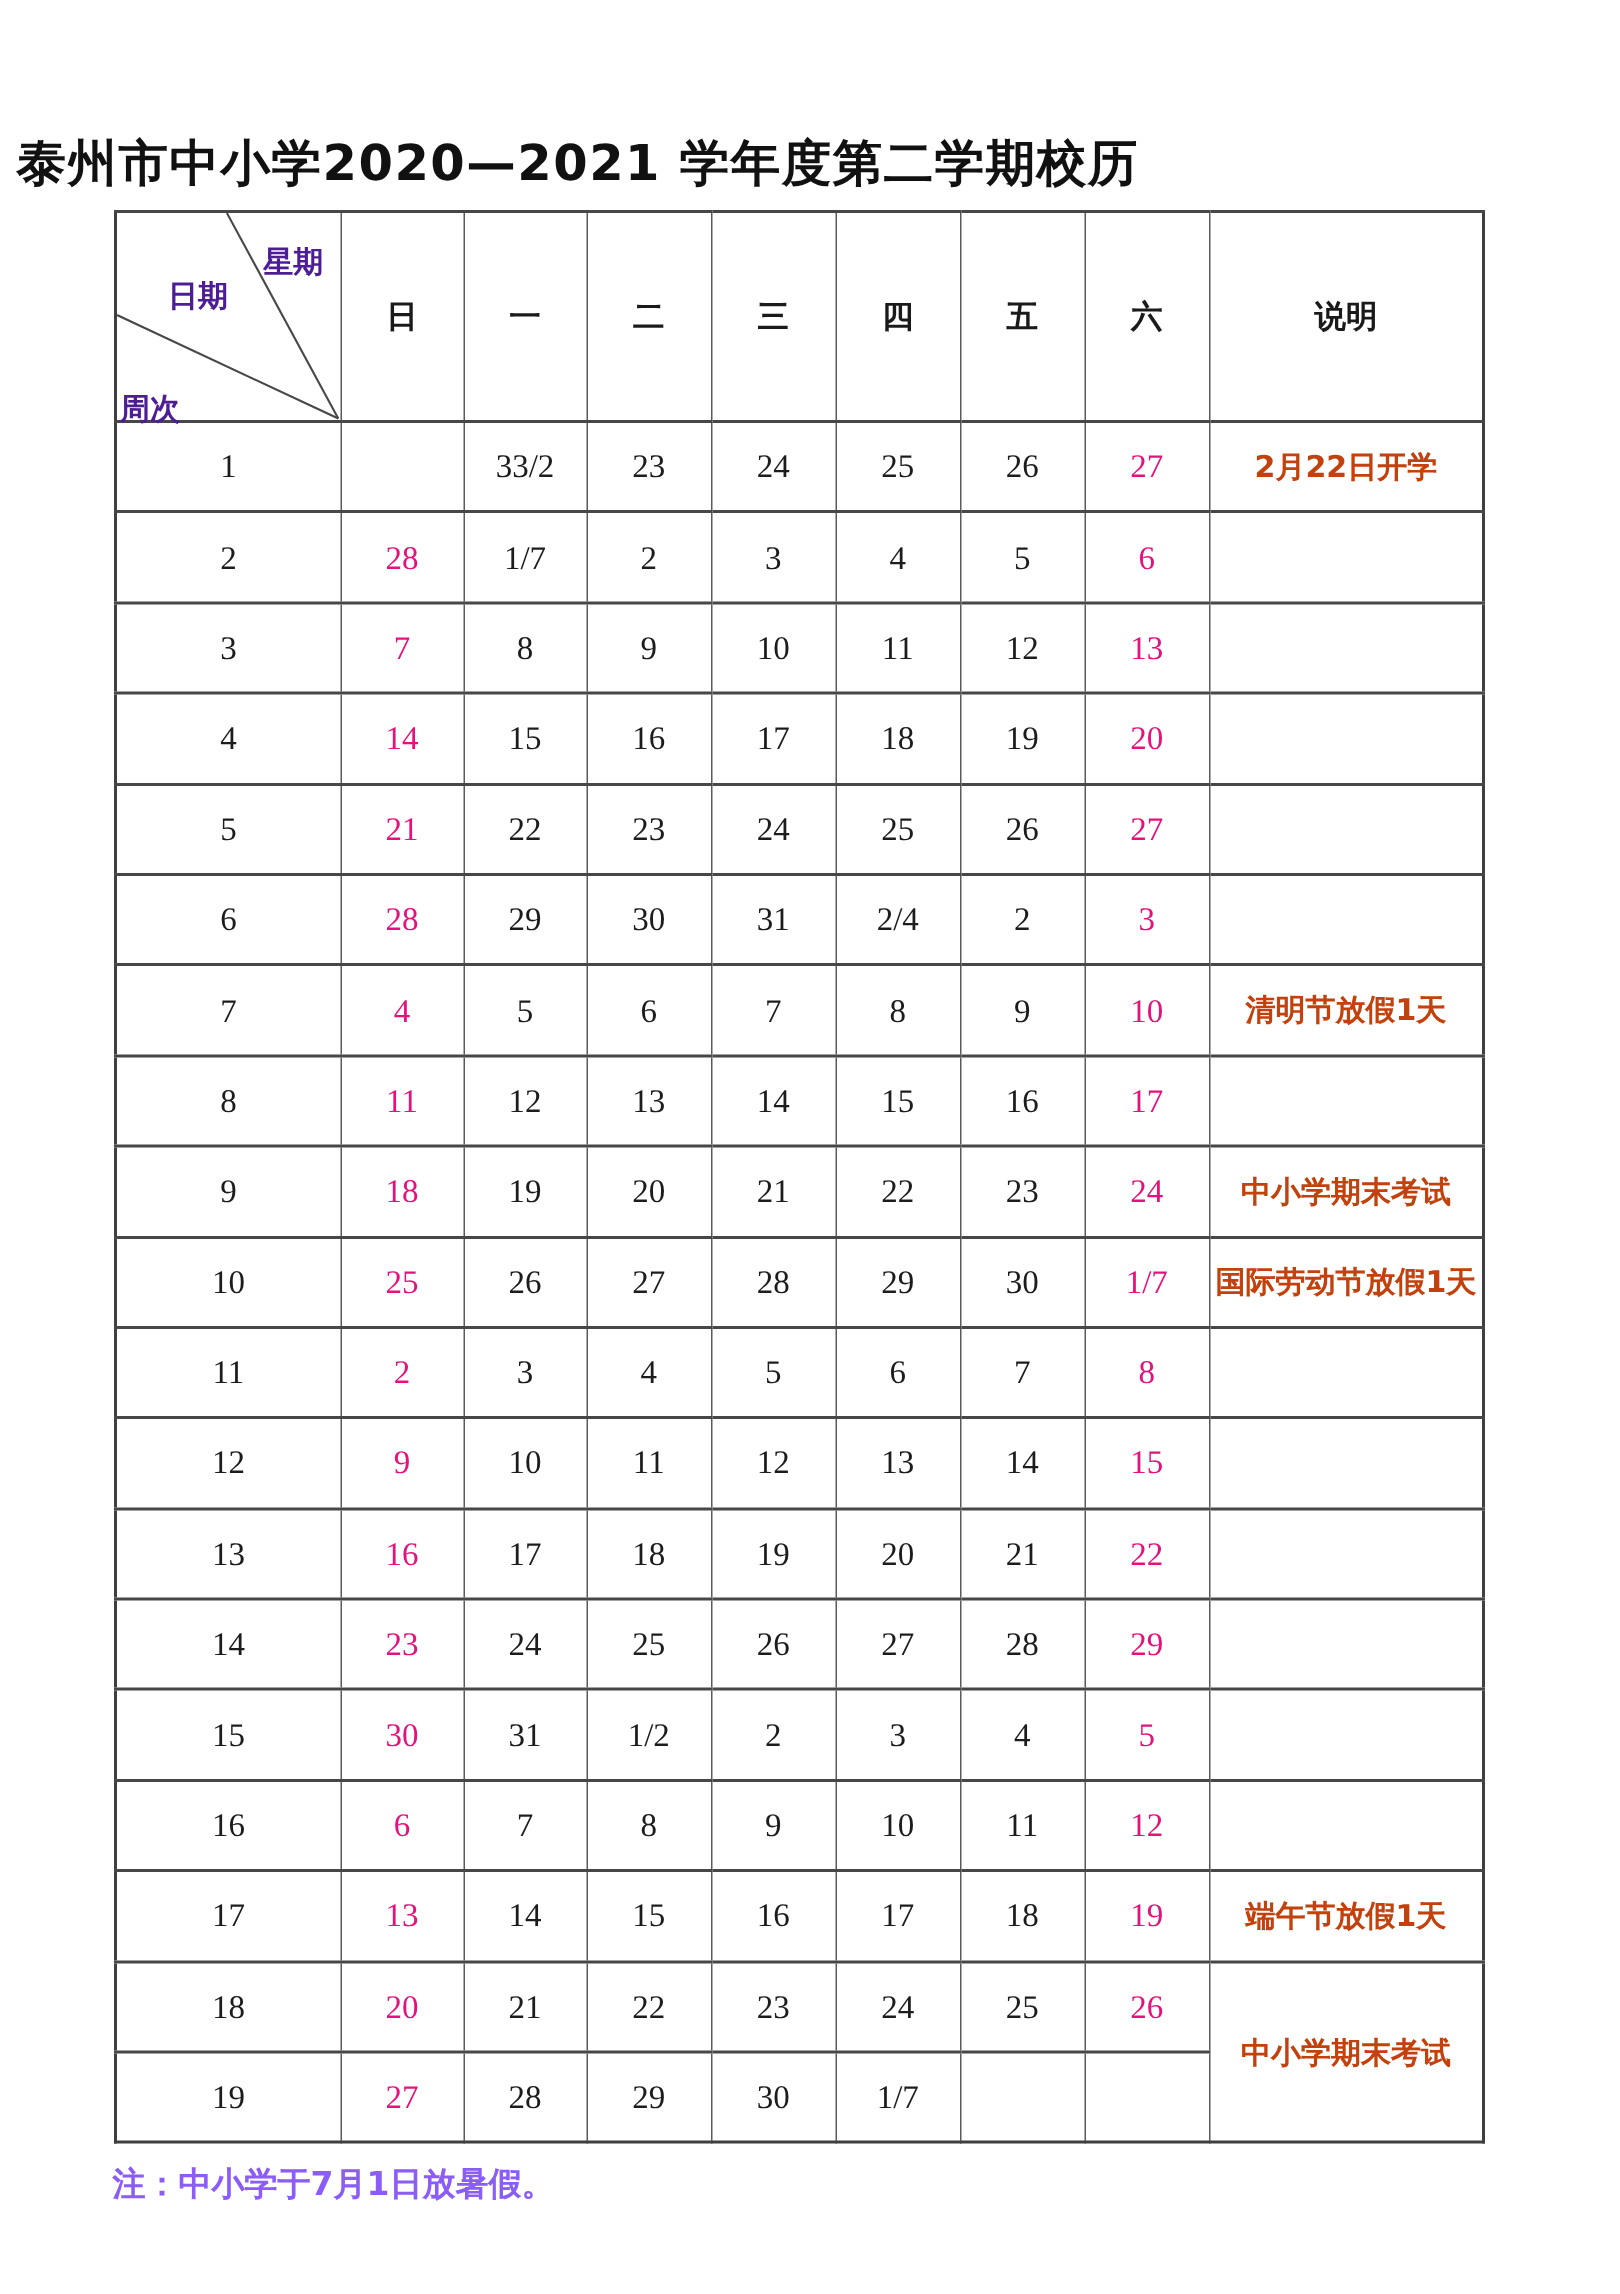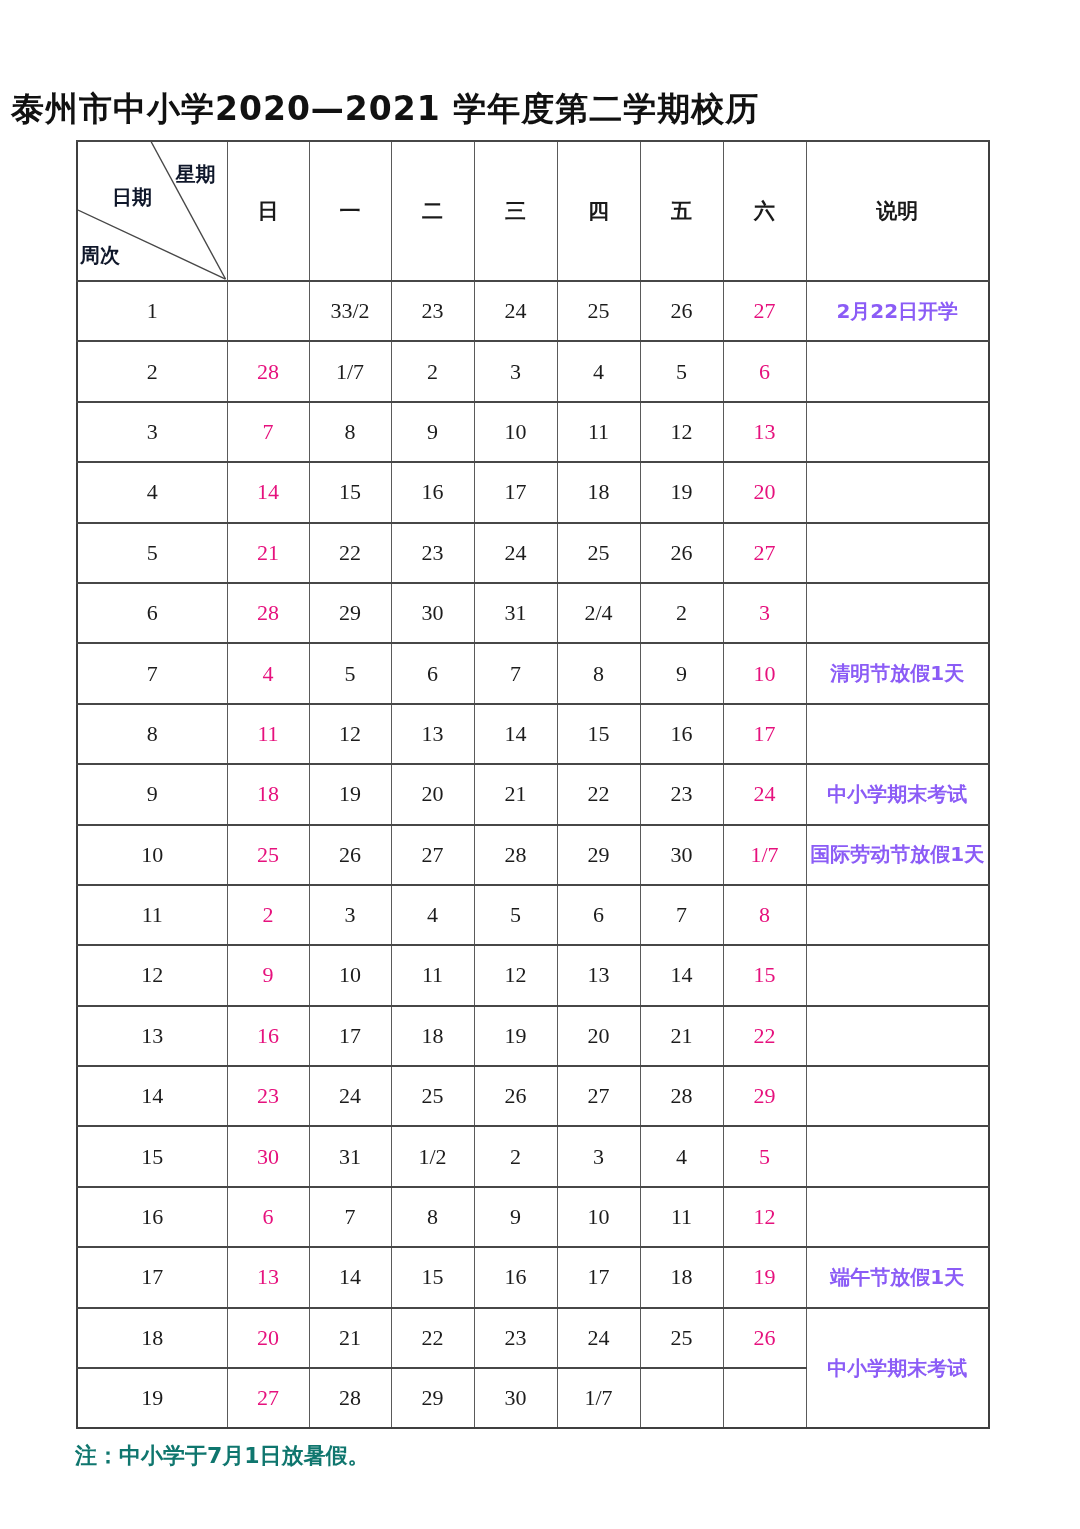--- a/index.html
+++ b/index.html
@@ -55,52 +55,52 @@
     font-family: "Liberation Serif", serif;
     font-size: 22px;
     color: #1c1c1c;
   }
   td.date-cell.pink { color: #e6117d; }
   td.note-cell {
     font-family: "DejaVu Sans", sans-serif;
     font-size: 20px;
     font-weight: bold;
     white-space: nowrap;
-    color: #8b5cf6;
+    color: #c2410c;
     border-radius: 16px;
   }
   th.corner {
     position: relative;
     padding: 0;
   }
   th.corner svg {
     position: absolute;
     top: 0; left: 0;
     width: 100%; height: 100%;
     display: block;
   }
   .corner-label {
     position: absolute;
     font-size: 20px;
     font-weight: bold;
-    color: #0f172a;
+    color: #4c1d95;
     line-height: 1;
     font-family: "DejaVu Sans", sans-serif;
   }
   .lbl-weekday { top: 22px; right: 11px; }
   .lbl-date    { top: 45px; left: 34px; }
-  .lbl-weeknum { top: 103px; left: 2px; }
+  .lbl-weeknum { top: 120px; left: 2px; }
   .footnote {
     position: absolute;
     left: 75px;
     top: 1441px;
     margin: 0;
     font-size: 22px;
     font-weight: 600;
-    color: #0f766e;
+    color: #8b5cf6;
     font-family: "DejaVu Sans", sans-serif;
   }
 </style>
 </head>
 <body>
 
 <h1 class="page-title">泰州市中小学2020—2021 学年度第二学期校历</h1>
 
 <table class="calendar">
   <colgroup>

